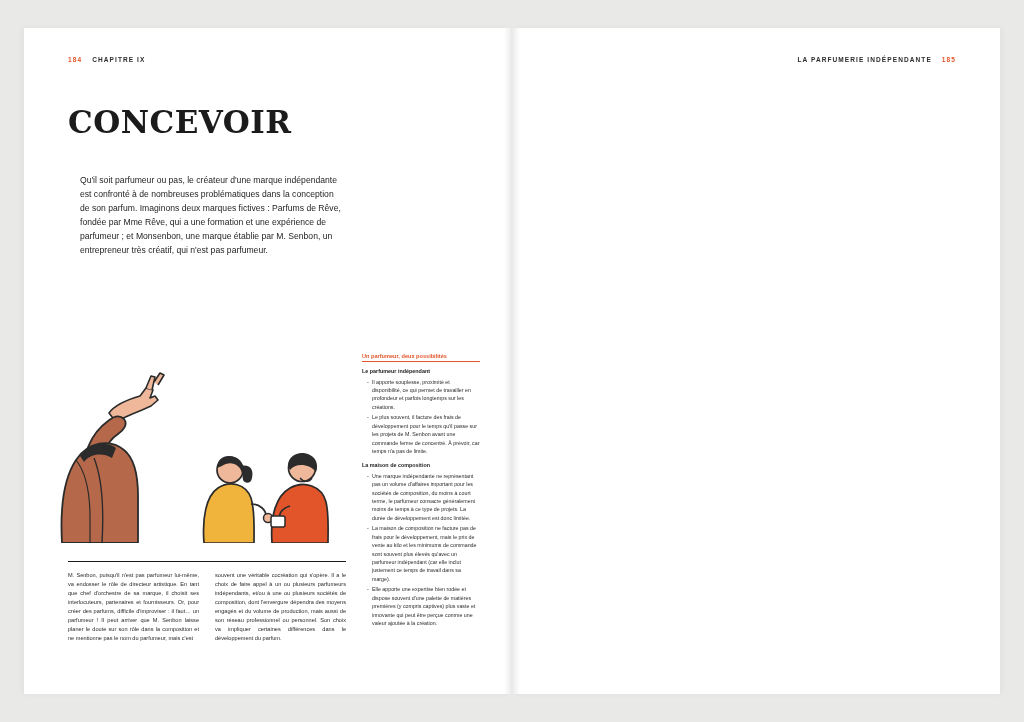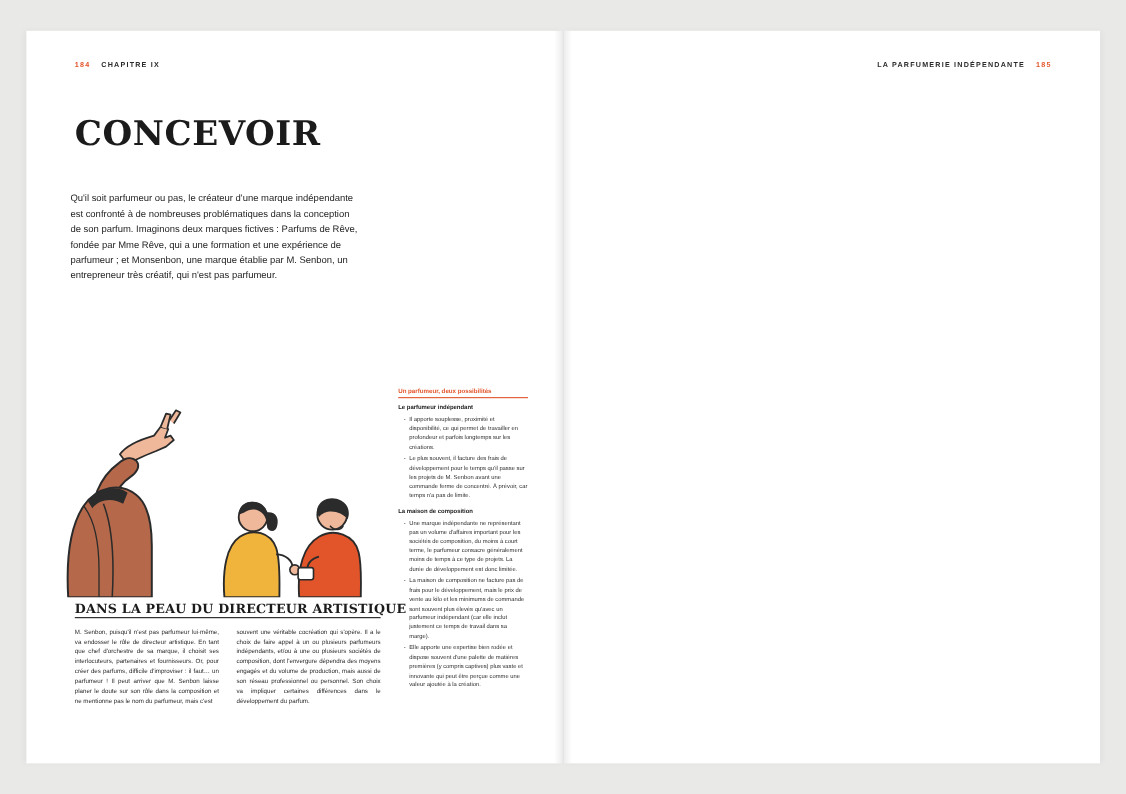--- a/index.html
+++ b/index.html
@@ -46,21 +46,21 @@
     font-family: "DejaVu Serif", serif;
     font-weight: bold;
     font-size: 31px;
     line-height: 1.05;
     letter-spacing: 0.5px;
     color: #1b1b1b;
     text-transform: uppercase;
     width: 300px;
   }
   .chapeau {
-    position: absolute; left: 40px; top: 146px; width: 265px;
+    position: absolute; left: 56px; top: 146px; width: 265px;
     font-size: 8.6px; line-height: 1.62; color: #242424;
   }
 
   
   #illus-left { position: absolute; left: 30px; top: 290px; width: 330px; height: 225px; }
 
   .sect-head {
     position: absolute;
     font-family: "DejaVu Serif", serif;
     font-weight: bold;
@@ -146,21 +146,20 @@
         <path d="M218 225 C216 198, 222 178, 236 170 C250 162, 268 168, 272 184 C275 196, 274 212, 274 225 Z" fill="#e2542a" stroke="#2b2b2b" stroke-width="1.7" stroke-linejoin="round"></path>
         <circle cx="248" cy="150" r="13.5" fill="#f0b89a" stroke="#2b2b2b" stroke-width="1.7"></circle>
         <path d="M234 148 C234 137, 246 132, 256 137 C264 141, 264 150, 262 154 C256 146, 242 144, 236 152 Z" fill="#2b2b2b"></path>
         <path d="M246 160 C250 165, 256 164, 258 160" fill="none" stroke="#2b2b2b" stroke-width="1.4"></path>
         <path d="M236 188 C228 190, 224 196, 226 202" fill="none" stroke="#2b2b2b" stroke-width="1.7"></path>
         <rect x="217" y="198" width="14" height="11" rx="2" fill="#ffffff" stroke="#2b2b2b" stroke-width="1.5"></rect>
       </g>
     </svg>
 
     <div class="rule" style="left:44px; top:533px; width:278px;"></div>
-    <div class="sect-head" style="left:44px; top:518px;">DANS LA PEAU DU DIRECTEUR ARTISTIQUE</div>
 
     <div class="col" style="left:44px; top:543px; width:131px;">M. Senbon, puisqu'il n'est pas parfumeur lui-même, va endosser le rôle de directeur artistique. En tant que chef d'orchestre de sa marque, il choisit ses interlocuteurs, partenaires et fournisseurs. Or, pour créer des parfums, difficile d'improviser : il faut… un parfumeur ! Il peut arriver que M. Senbon laisse planer le doute sur son rôle dans la composition et ne mentionne pas le nom du parfumeur, mais c'est</div>
     <div class="col" style="left:191px; top:543px; width:131px;">souvent une véritable cocréation qui s'opère. Il a le choix de faire appel à un ou plusieurs parfumeurs indépendants, et/ou à une ou plusieurs sociétés de composition, dont l'envergure dépendra des moyens engagés et du volume de production, mais aussi de son réseau professionnel ou personnel. Son choix va impliquer certaines différences dans le développement du parfum.</div>
 
     <div class="side-title" style="left:338px; top:325px; width:118px;">Un parfumeur, deux possibilités</div>
     <div class="side-body" style="left:338px; top:339px; width:118px;">
       <h4>Le parfumeur indépendant</h4>
       <ul>
         <li>Il apporte souplesse, proximité et disponibilité, ce qui permet de travailler en profondeur et parfois longtemps sur les créations.</li>
         <li>Le plus souvent, il facture des frais de développement pour le temps qu'il passe sur les projets de M. Senbon avant une commande ferme de concentré. À prévoir, car temps n'a pas de limite.</li>

